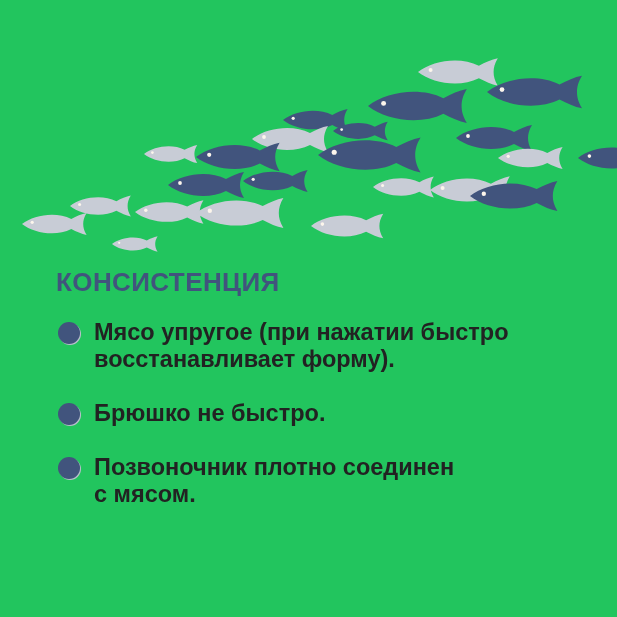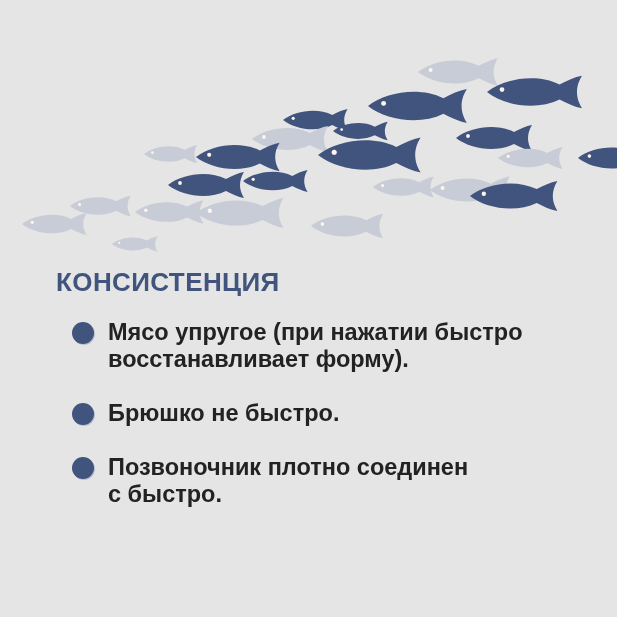--- a/index.html
+++ b/index.html
@@ -10,21 +10,21 @@
     width: 617px;
     height: 617px;
     background: #fdf6ec;
     font-family: "Liberation Sans", sans-serif;
     overflow: hidden;
   }
   .page {
     position: relative;
     width: 617px;
     height: 617px;
-    background: #e5e5e5;
+    background: #22c55e;
     box-sizing: border-box;
   }
   .fish-art {
     position: absolute;
     left: 0;
     top: 0;
     width: 617px;
     height: 270px;
   }
   .content {
@@ -38,21 +38,21 @@
   .section-title {
     color: #41547d;
     font-size: 26px;
     font-weight: bold;
     letter-spacing: 0.4px;
     margin: 0 0 22px 0;
     line-height: 1.1;
   }
   .bullet-list {
     list-style: none;
-    margin: 14px;
+    margin: 0;
     padding: 0;
   }
   .bullet-item {
     position: relative;
     padding-left: 38px;
     margin-bottom: 26px;
     color: #222222;
     font-size: 23.5px;
     line-height: 1.18;
     font-weight: bold;
@@ -124,18 +124,18 @@
         <span class="bullet-text">Мясо упругое (при нажатии быстро
 восстанавливает форму).</span>
       </li>
       <li class="bullet-item">
         <span class="bullet-dot"></span>
         <span class="bullet-text">Брюшко не быстро.</span>
       </li>
       <li class="bullet-item">
         <span class="bullet-dot"></span>
         <span class="bullet-text">Позвоночник плотно соединен
-с быстро.</span>
+с мясом.</span>
       </li>
     </ul>
   </div>
 
 </div>
 
 </body></html>

